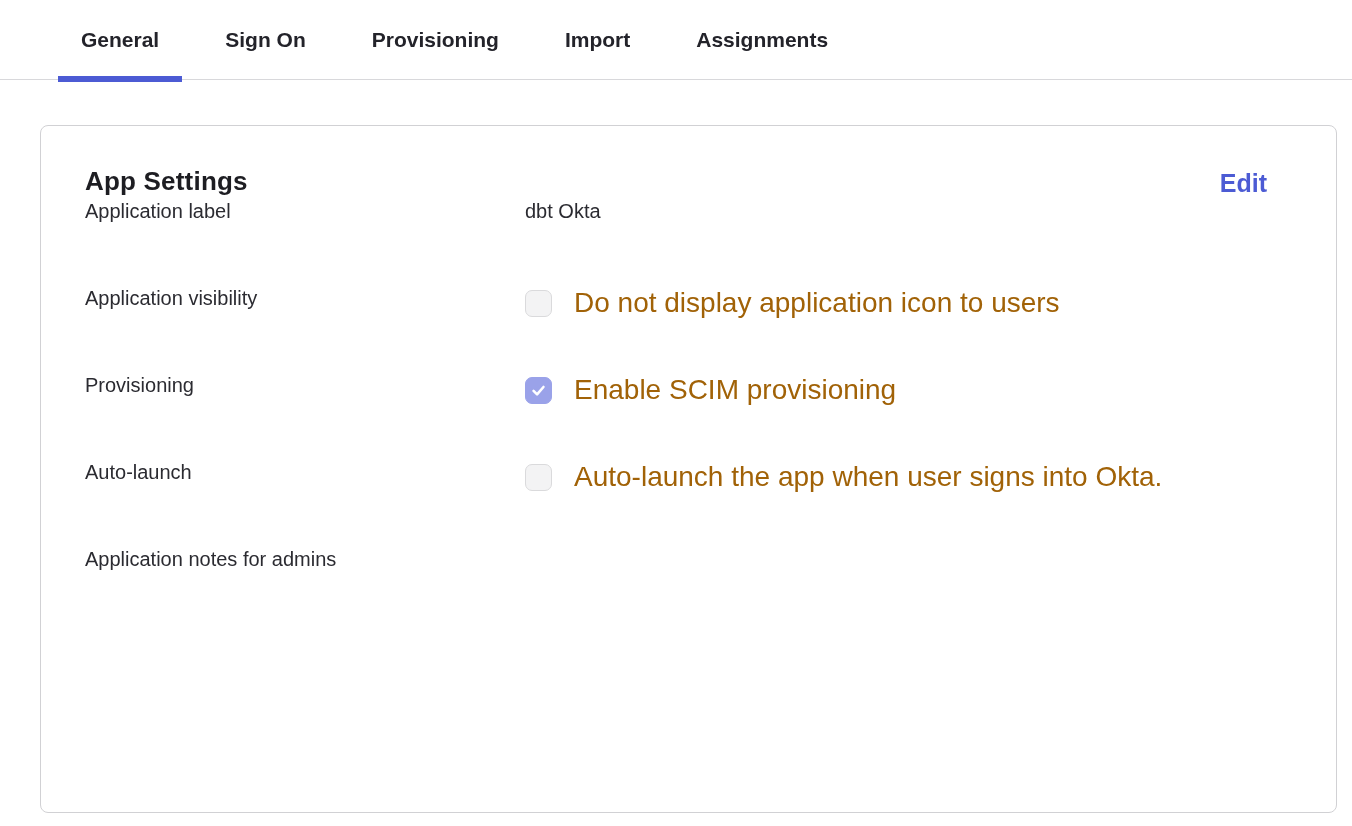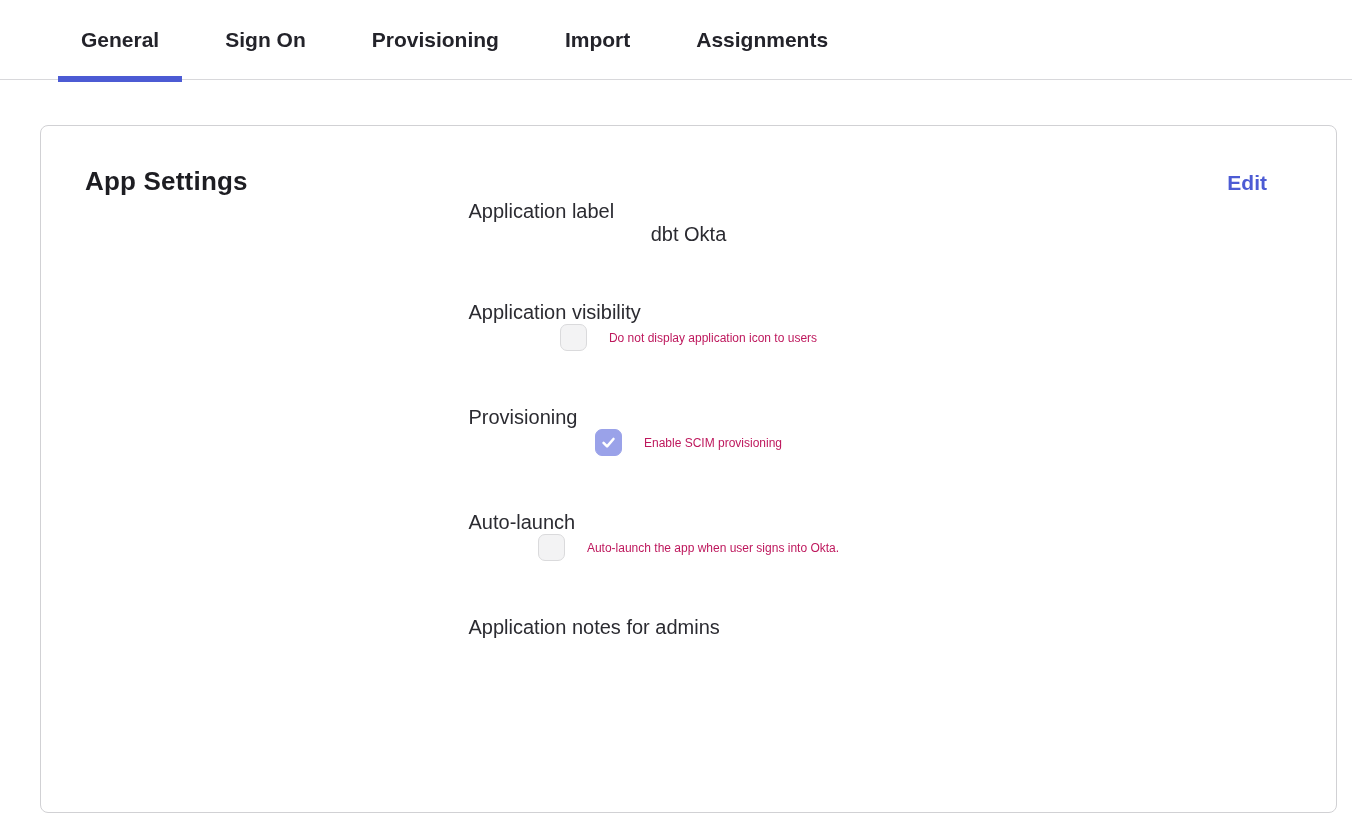--- a/index.html
+++ b/index.html
@@ -39,28 +39,28 @@
     padding:40px 44px 0 44px;
   }
   .card-header{
     display:flex;justify-content:space-between;align-items:flex-start;
     padding-right:25px;
   }
   .card-title{
     margin:0;font-size:26px;font-weight:600;color:#1d1d22;letter-spacing:.2px;
   }
   .edit-link{
-    font-size:21px;font-weight:700;color:var(--accent);
+    font-size:25px;font-weight:700;color:var(--accent);
     text-decoration:none;cursor:pointer;line-height:34px;
   }
 
   
   .row{
-    display:flex;align-items:center;
-    min-height:32px;margin-bottom:55px;flex-direction:column;
+    display:flex;
+    min-height:32px;margin-bottom:55px;
   }
   .row-label{
     width:440px;flex:none;
     font-size:20px;color:#2b2b31;
   }
   .row-value{
     font-size:20px;color:#2b2b31;
   }
   .checkbox-group{display:flex;align-items:center;}
   .checkbox{
@@ -73,21 +73,21 @@
   .checkbox .check{display:none;width:17px;height:17px;}
   .checkbox .check path{
     fill:none;stroke:#ffffff;stroke-width:3.6;
     stroke-linecap:round;stroke-linejoin:round;
   }
   .checkbox.checked{
     background:var(--checkbox-checked);border:1px solid var(--checkbox-checked);
   }
   .checkbox.checked .check{display:block;}
   .checkbox-label{
-    margin-left:22px;font-size:12px;color:#be185d;
+    margin-left:22px;font-size:28px;color:#a16207;
   }
 </style>
 </head>
 <body>
 
 <nav class="tabbar">
   <a class="tab active">General</a>
   <a class="tab">Sign On</a>
   <a class="tab">Provisioning</a>
   <a class="tab">Import</a>

